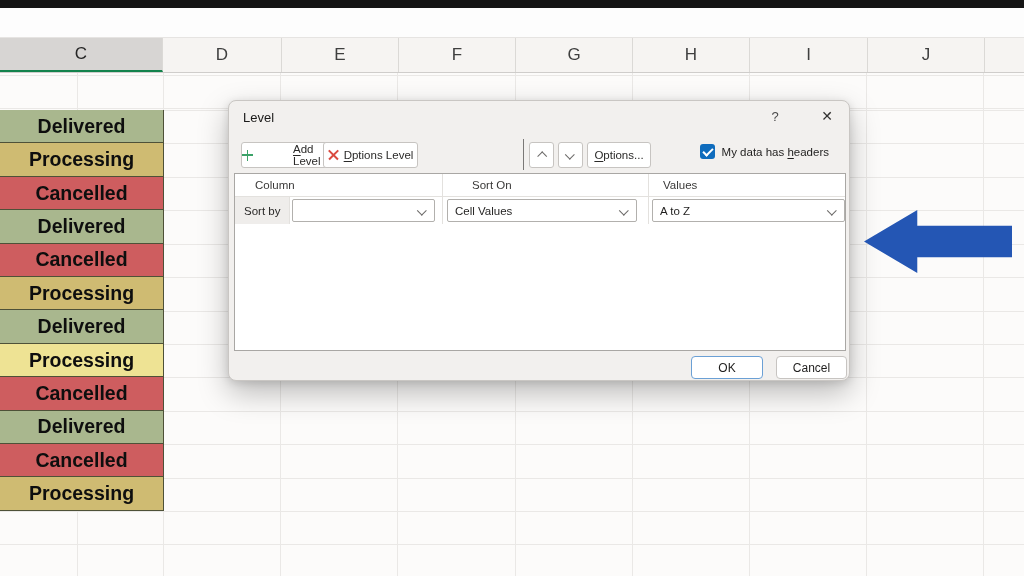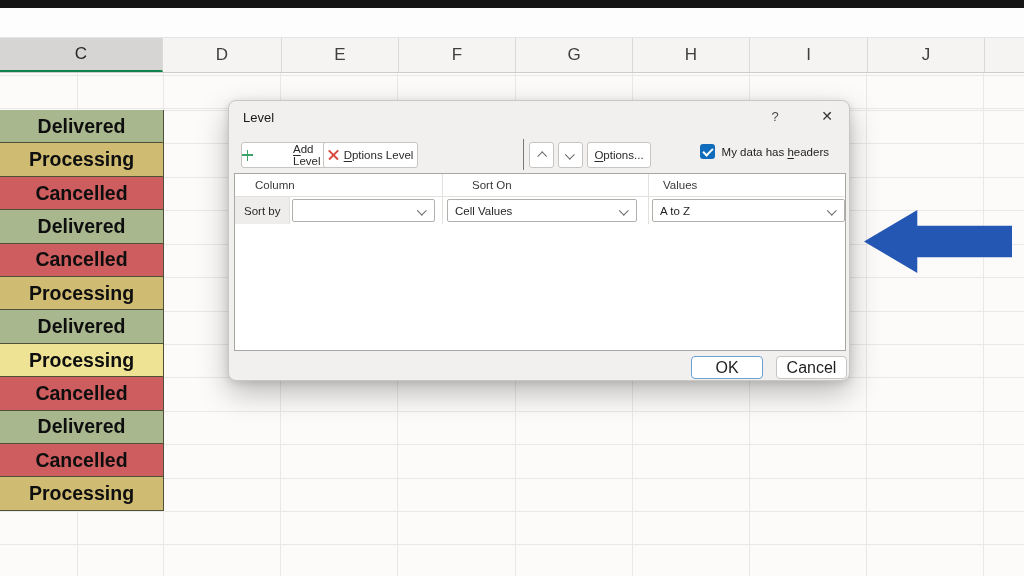--- a/index.html
+++ b/index.html
@@ -93,21 +93,21 @@
                border-right:1px solid #e3e1de;box-sizing:border-box;display:flex;align-items:center;
                padding-left:9px;font-size:11.5px;color:#2b2a29;}
   .dd{position:absolute;top:25px;height:23px;background:#ffffff;border:1px solid #b2b0ad;border-radius:2px;
       box-sizing:border-box;display:flex;align-items:center;padding:0 22px 0 7px;font-size:11.5px;color:#201f1e;}
   #dd-column{left:57px;width:143px;}
   #dd-sorton{left:212px;width:190px;}
   #dd-order{left:417px;width:193px;}
   .dd .chev{position:absolute;right:8px;top:8px;}
 
   .dlg-btn{position:absolute;top:255px;height:23px;background:#ffffff;border-radius:4px;box-sizing:border-box;
-           display:flex;align-items:center;justify-content:center;font-size:16px;color:#201f1e;}
+           display:flex;align-items:center;justify-content:center;font-size:12px;color:#201f1e;}
   #btn-ok{left:462px;width:72px;border:1px solid #6ba0d5;}
   #btn-cancel{left:547px;width:71px;border:1px solid #c7c4c1;}
 
   .u{text-decoration:underline;text-underline-offset:2px;}
 
   
   .arrow{position:absolute;left:864px;top:210px;width:148px;height:63px;
          clip-path:polygon(0 50%,36% 0,36% 25%,100% 25%,100% 75%,36% 75%,36% 100%);}
 </style>
 </head>

